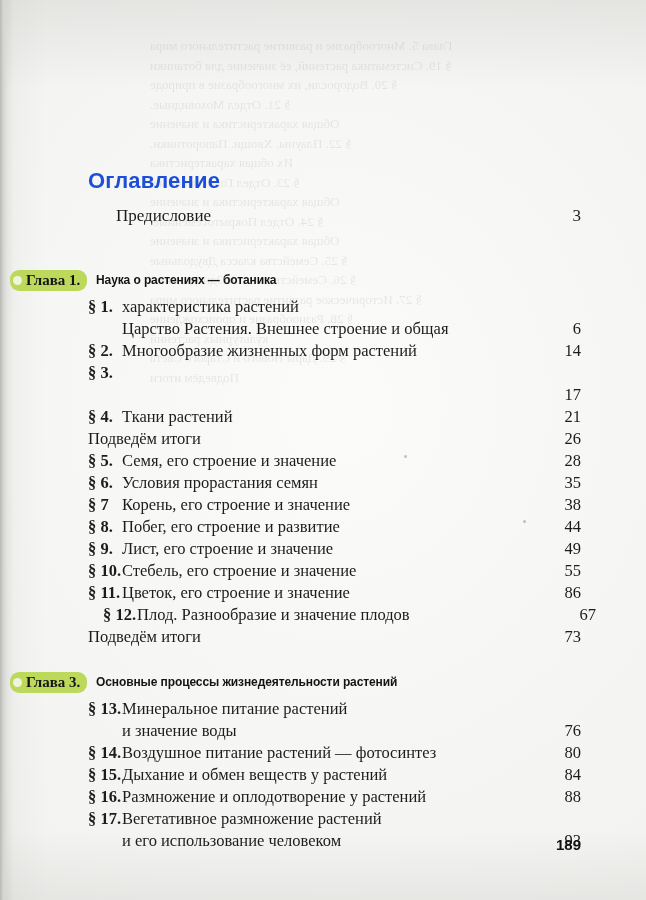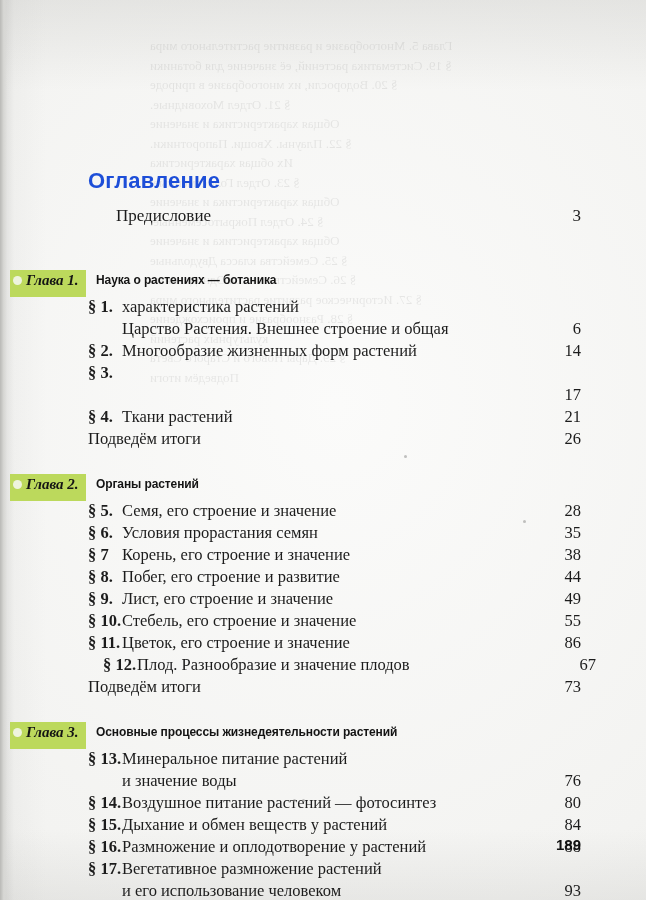--- a/index.html
+++ b/index.html
@@ -99,31 +99,31 @@
 
   
   .chapter {
     margin-top: 24px;
     height: 26px;
   }
   .chapter-tag {
     position: absolute;
     left: 10px;
     top: 0;
-    height: 27px;
+    height: 21px;
     padding: 1px 7px 1px 16px;
     background: #bcd95c;
     font-family: "Liberation Serif", "DejaVu Serif", serif;
-    font-style: italic;
     font-weight: bold;
     font-size: 15px;
     line-height: 19px;
     color: #141414;
     white-space: nowrap;
     box-sizing: border-box;
+    border-radius: 9px;
   }
   .chapter-tag::before {
     content: "";
     position: absolute;
     left: 3px;
     top: 6px;
     width: 9px;
     height: 9px;
     border-radius: 50%;
     background: #eef4de;
@@ -279,24 +279,20 @@
               <span class="cont">Ткани растений</span>
             </span>
             <span class="page-num">21</span>
           </div>
           <div class="entry plain" style="height: 22px;">
             <span class="text">
               <span class="cont">Подведём итоги</span>
             </span>
             <span class="page-num">26</span>
           </div>
-          <div class="row chapter">
-            <span class="chapter-tag">Глава 2.</span>
-            <span class="chapter-name">Органы растений</span>
-          </div>
           <div class="entry" style="height: 22px;">
             <span class="marker">§ 5.</span>
             <span class="text">
               <span class="cont">Семя, его строение и значение</span>
             </span>
             <span class="page-num">28</span>
           </div>
           <div class="entry" style="height: 22px;">
             <span class="marker">§ 6.</span>
             <span class="text">

